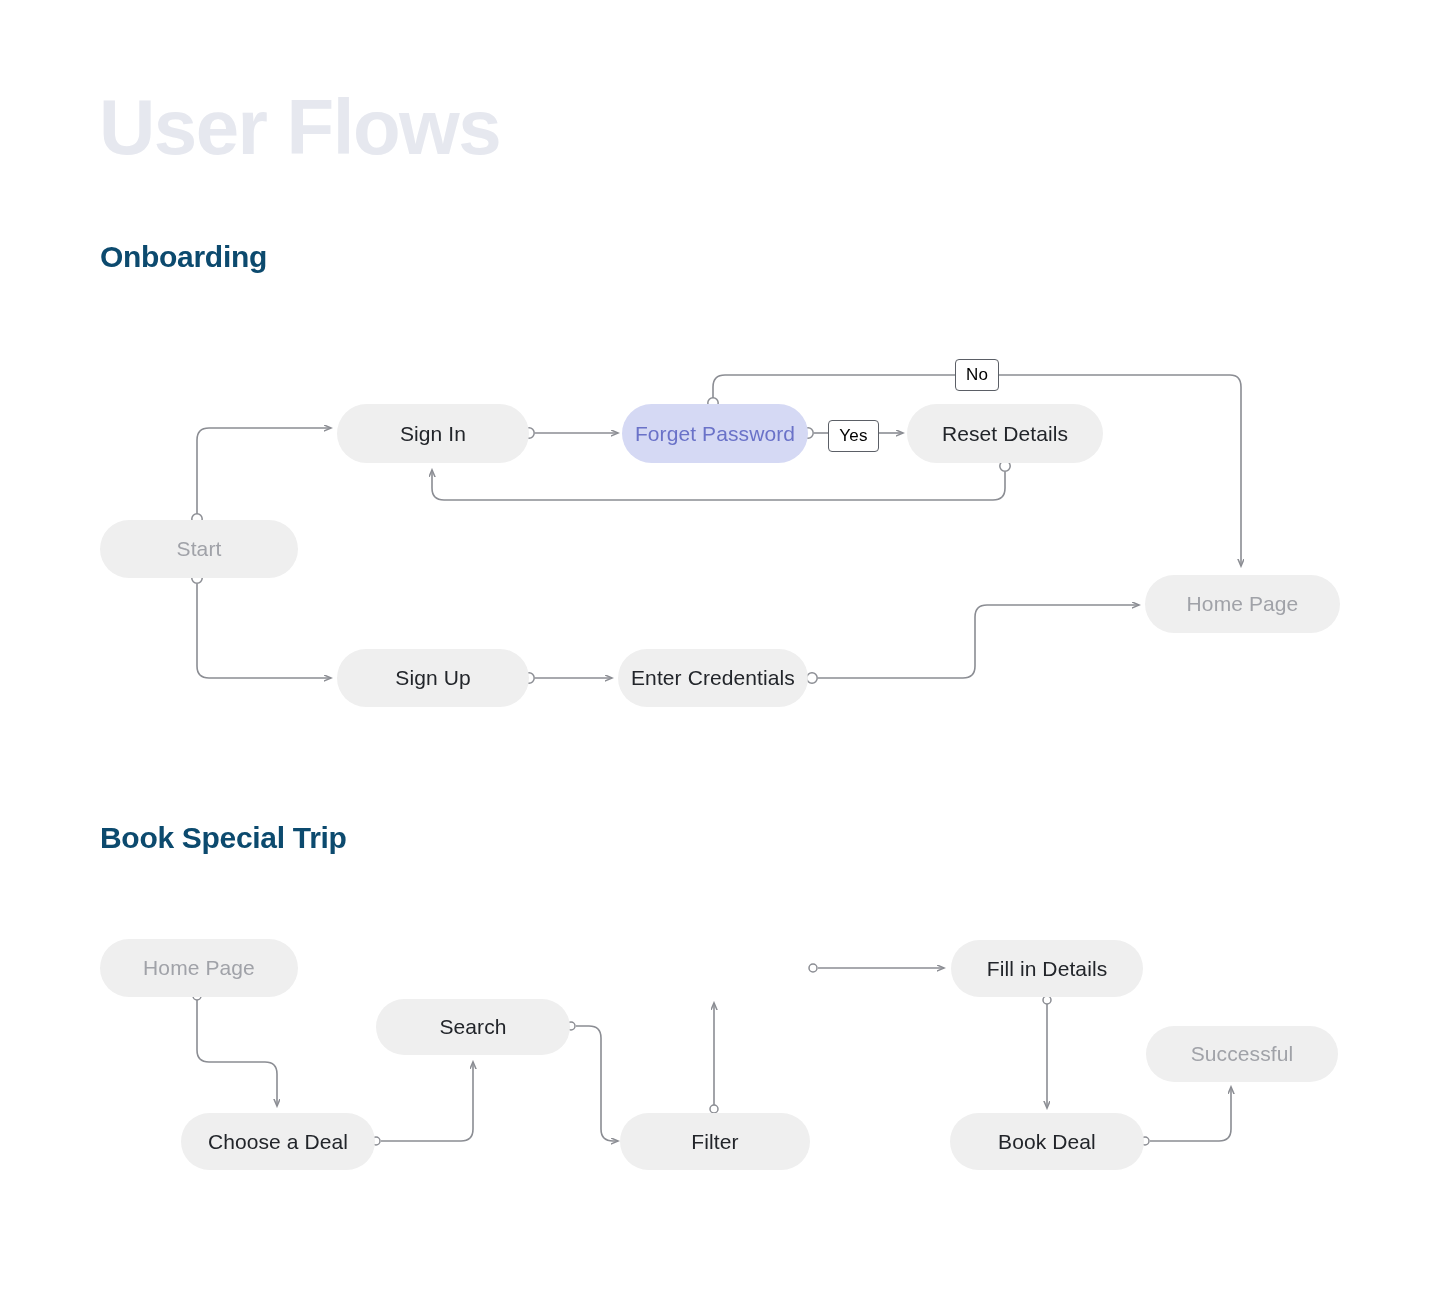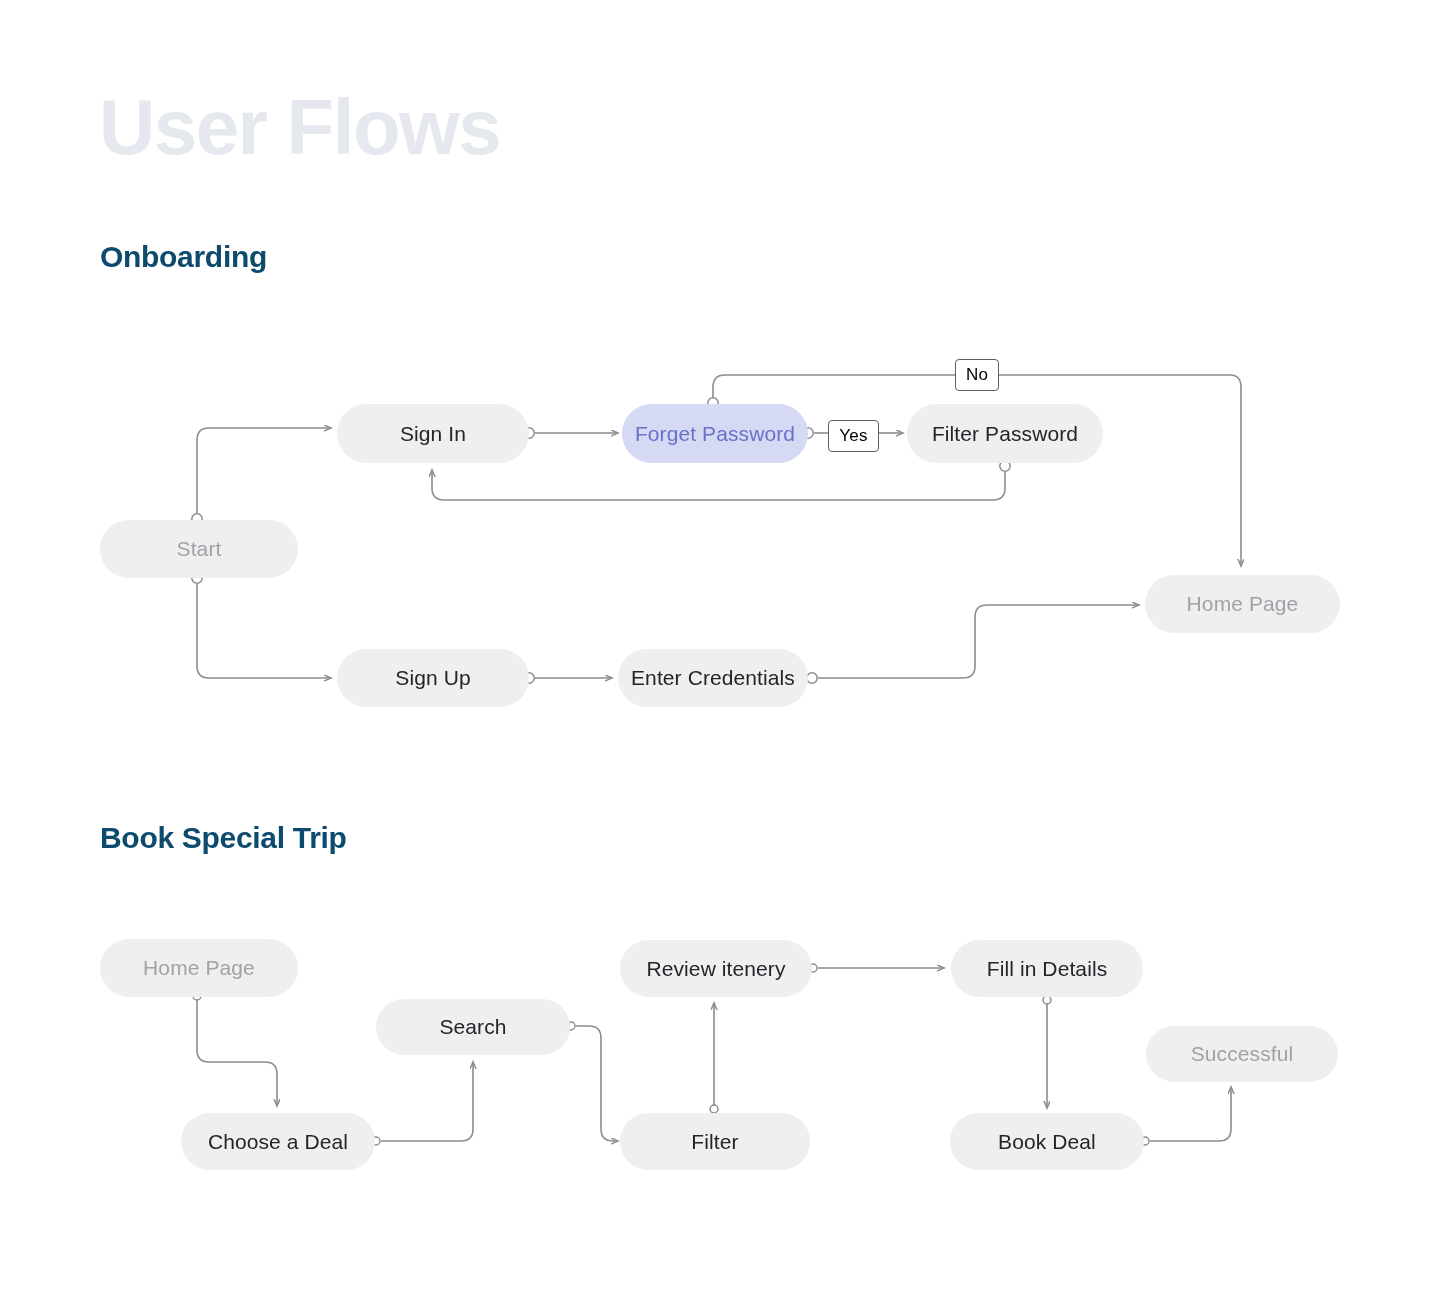--- a/index.html
+++ b/index.html
@@ -170,41 +170,40 @@
     <path class="edge-path" marker-end="url(#arrow)" d="M1150,1141 L1219,1141 Q1231,1141 1231,1129 L1231,1087"></path>
     <circle class="edge-dot" cx="1145" cy="1141" r="4"></circle>
   </svg>
 
   <div class="node muted" style="left:100px; top:520px; width:198px; height:58px;">Start</div>
 
   <div class="node" style="left:337px; top:404px; width:192px; height:59px;">Sign In</div>
 
   <div class="node accent" style="left:622px; top:404px; width:186px; height:59px;">Forget Password</div>
 
-  <div class="node" style="left:907px; top:404px; width:196px; height:59px;">Filter Password</div>
+  <div class="node" style="left:907px; top:404px; width:196px; height:59px;">Reset Details</div>
 
   <div class="node" style="left:337px; top:649px; width:192px; height:58px;">Sign  Up</div>
 
   <div class="node" style="left:618px; top:649px; width:190px; height:58px;">Enter Credentials</div>
 
   <div class="node muted" style="left:1145px; top:575px; width:195px; height:58px;">Home Page</div>
 
   <div class="decision-chip" style="left:955px; top:359px; width:44px; height:32px;">No</div>
 
   <div class="decision-chip" style="left:828px; top:420px; width:51px; height:32px;">Yes</div>
 
   <div class="node muted" style="left:100px; top:939px; width:198px; height:58px;">Home Page</div>
 
   <div class="node" style="left:181px; top:1113px; width:194px; height:57px;">Choose a Deal</div>
 
   <div class="node" style="left:376px; top:999px; width:194px; height:56px;">Search</div>
 
   <div class="node" style="left:620px; top:1113px; width:190px; height:57px;">Filter</div>
 
-  <div class="node" style="left:620px; top:940px; width:192px; height:57px;">Review itenery</div>
 
   <div class="node" style="left:951px; top:940px; width:192px; height:57px;">Fill in Details</div>
 
   <div class="node" style="left:950px; top:1113px; width:194px; height:57px;">Book Deal</div>
 
   <div class="node muted" style="left:1146px; top:1026px; width:192px; height:56px;">Successful</div>
 
 </div>
 
 </body></html>

